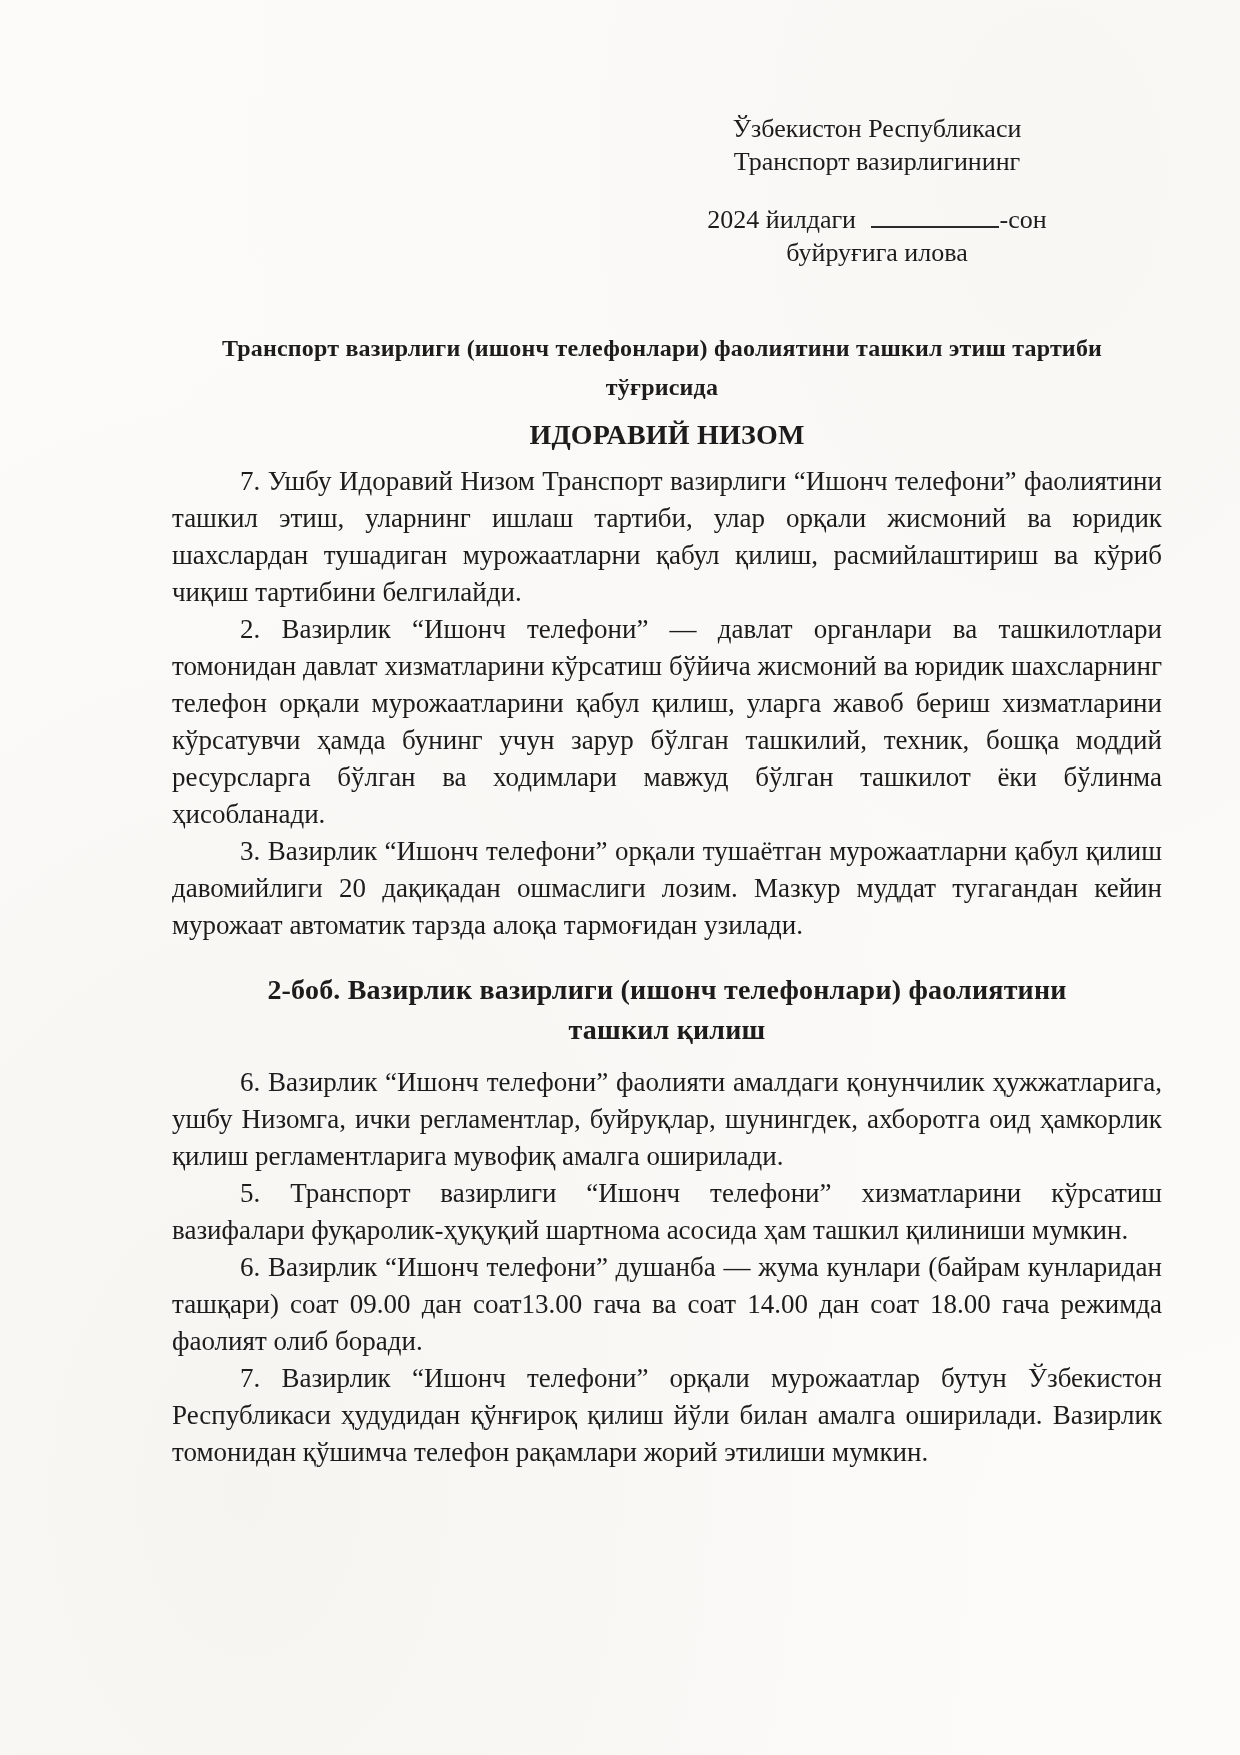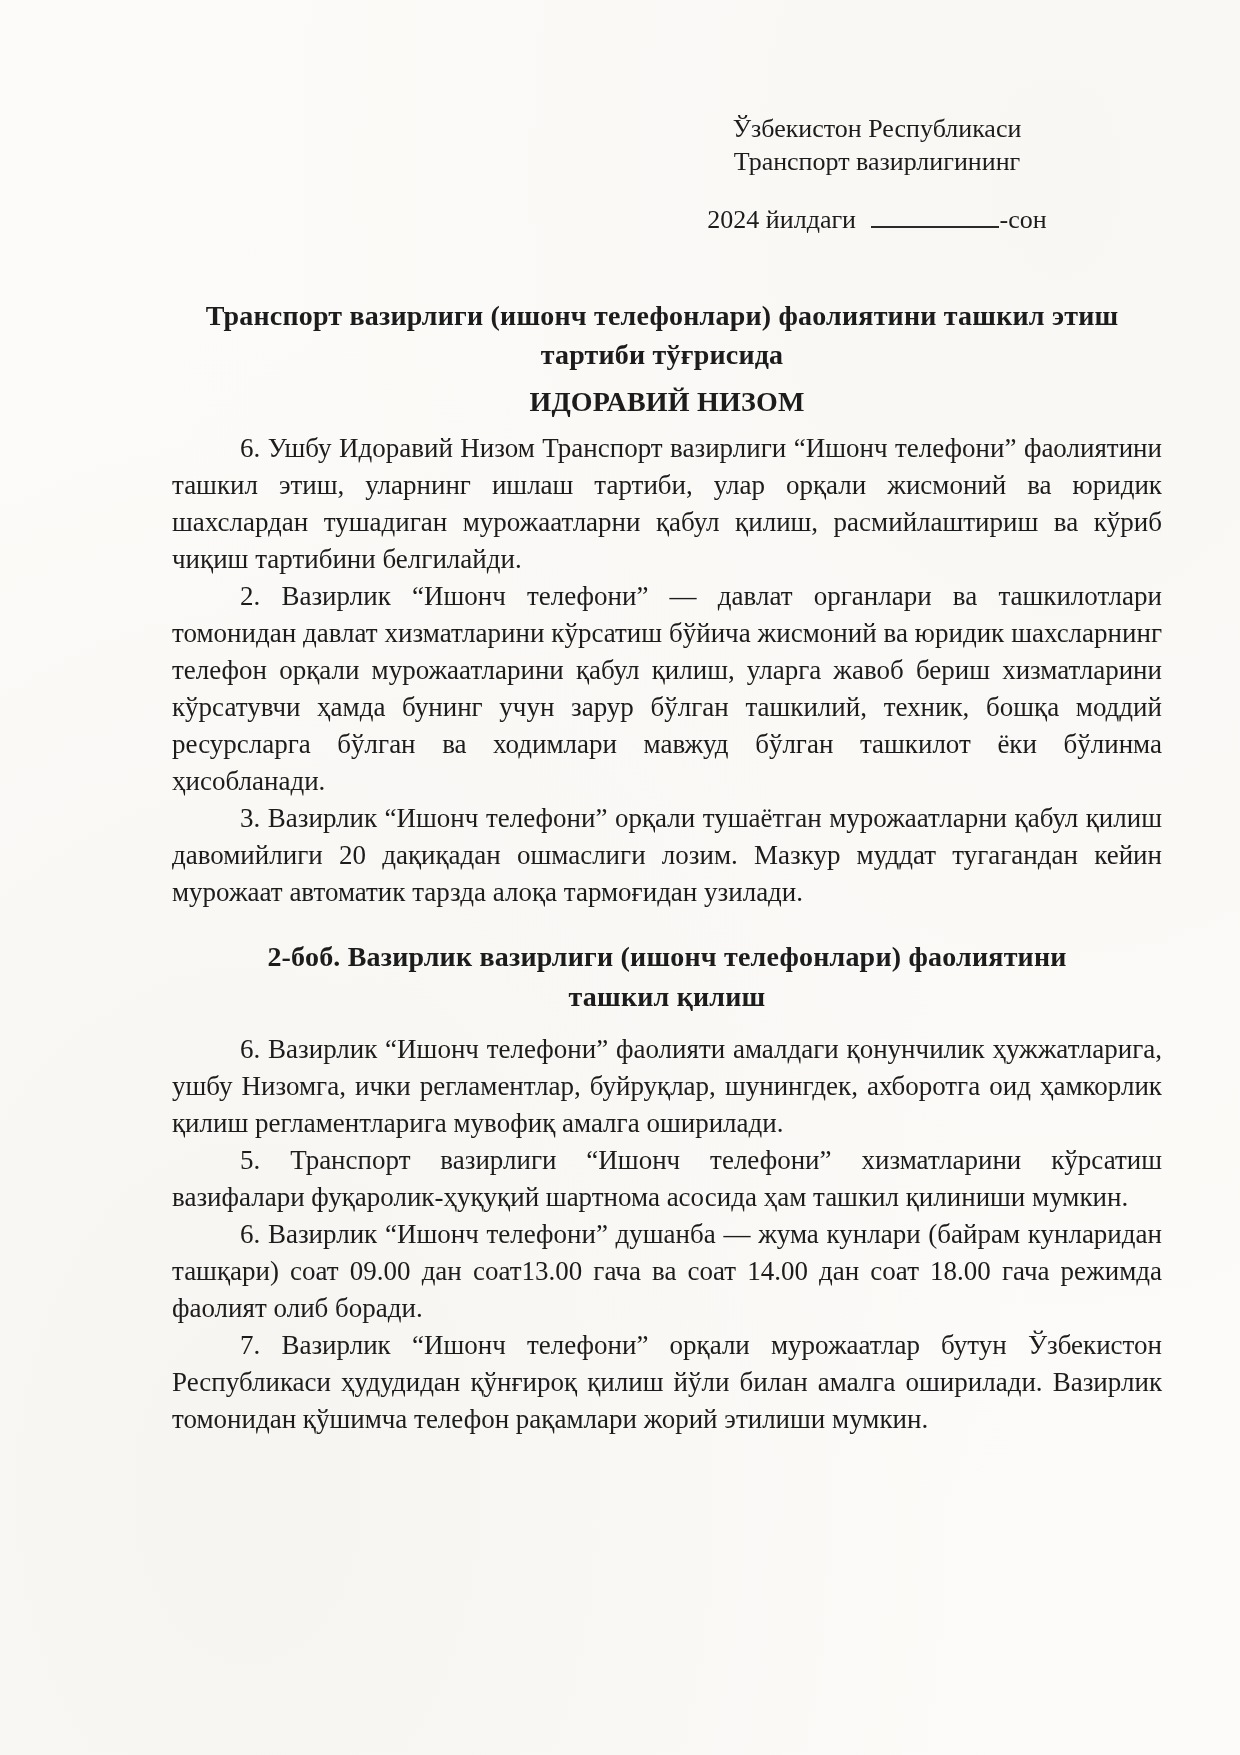--- a/index.html
+++ b/index.html
@@ -35,21 +35,21 @@
     display: inline-block;
     width: 128px;
     height: 1em;
     margin: 0 1px 0 8px;
     border-bottom: 2px solid #2a2a2a;
     vertical-align: baseline;
   }
   
   .title {
     margin: 60px 10px 0 0;
-    font-size: 28px;
+    font-size: 24px;
     line-height: 39px;
     font-weight: bold;
     text-align: center;
   }
   .doctype {
     margin: 8px 0 8px 0;
     font-size: 28px;
     line-height: 40px;
     font-weight: bold;
     text-align: center;
@@ -85,29 +85,30 @@
 
 <div class="page">
 
   <div class="issuer">
     <div>Ўзбекистон Республикаси</div>
     <div>Транспорт вазирлигининг</div>
     <div class="order-line">
       <span>2024 йилдаги</span>
       <span class="blank-underline"></span><span>-сон</span>
     </div>
+    <div>буйруғига илова</div>
   </div>
 
   <h1 class="title">Транспорт вазирлиги (ишонч телефонлари) фаолиятини ташкил этиш тартиби тўғрисида</h1>
 
   <h2 class="doctype">ИДОРАВИЙ НИЗОМ</h2>
 
 
   <div class="bodytext">
-    <p>6. Ушбу Идоравий Низом Транспорт вазирлиги “Ишонч телефони” фаолиятини ташкил этиш, уларнинг ишлаш тартиби, улар орқали жисмоний ва юридик шахслардан тушадиган мурожаатларни қабул қилиш, расмийлаштириш ва кўриб чиқиш тартибини белгилайди.</p>
+    <p>7. Ушбу Идоравий Низом Транспорт вазирлиги “Ишонч телефони” фаолиятини ташкил этиш, уларнинг ишлаш тартиби, улар орқали жисмоний ва юридик шахслардан тушадиган мурожаатларни қабул қилиш, расмийлаштириш ва кўриб чиқиш тартибини белгилайди.</p>
     <p>2. Вазирлик “Ишонч телефони” — давлат органлари ва ташкилотлари томонидан давлат хизматларини кўрсатиш бўйича жисмоний ва юридик шахсларнинг телефон орқали мурожаатларини қабул қилиш, уларга жавоб бериш хизматларини кўрсатувчи ҳамда бунинг учун зарур бўлган ташкилий, техник, бошқа моддий ресурсларга бўлган ва ходимлари мавжуд бўлган ташкилот ёки бўлинма ҳисобланади.</p>
     <p>3. Вазирлик “Ишонч телефони” орқали тушаётган мурожаатларни қабул қилиш давомийлиги 20 дақиқадан ошмаслиги лозим. Мазкур муддат тугагандан кейин мурожаат автоматик тарзда алоқа тармоғидан узилади.</p>
   </div>
 
   <h3 class="chapter-heading ch2">2-боб. Вазирлик вазирлиги (ишонч телефонлари) фаолиятини ташкил қилиш</h3>
 
   <div class="bodytext second">
     <p>6. Вазирлик “Ишонч телефони” фаолияти амалдаги қонунчилик ҳужжатларига, ушбу Низомга, ички регламентлар, буйруқлар, шунингдек, ахборотга оид ҳамкорлик қилиш регламентларига мувофиқ амалга оширилади.</p>
     <p>5. Транспорт вазирлиги “Ишонч телефони” хизматларини кўрсатиш вазифалари фуқаролик-ҳуқуқий шартнома асосида ҳам ташкил қилиниши мумкин.</p>
     <p>6. Вазирлик “Ишонч телефони” душанба — жума кунлари (байрам кунларидан ташқари) соат 09.00 дан соат13.00 гача ва соат 14.00 дан соат 18.00 гача режимда фаолият олиб боради.</p>

